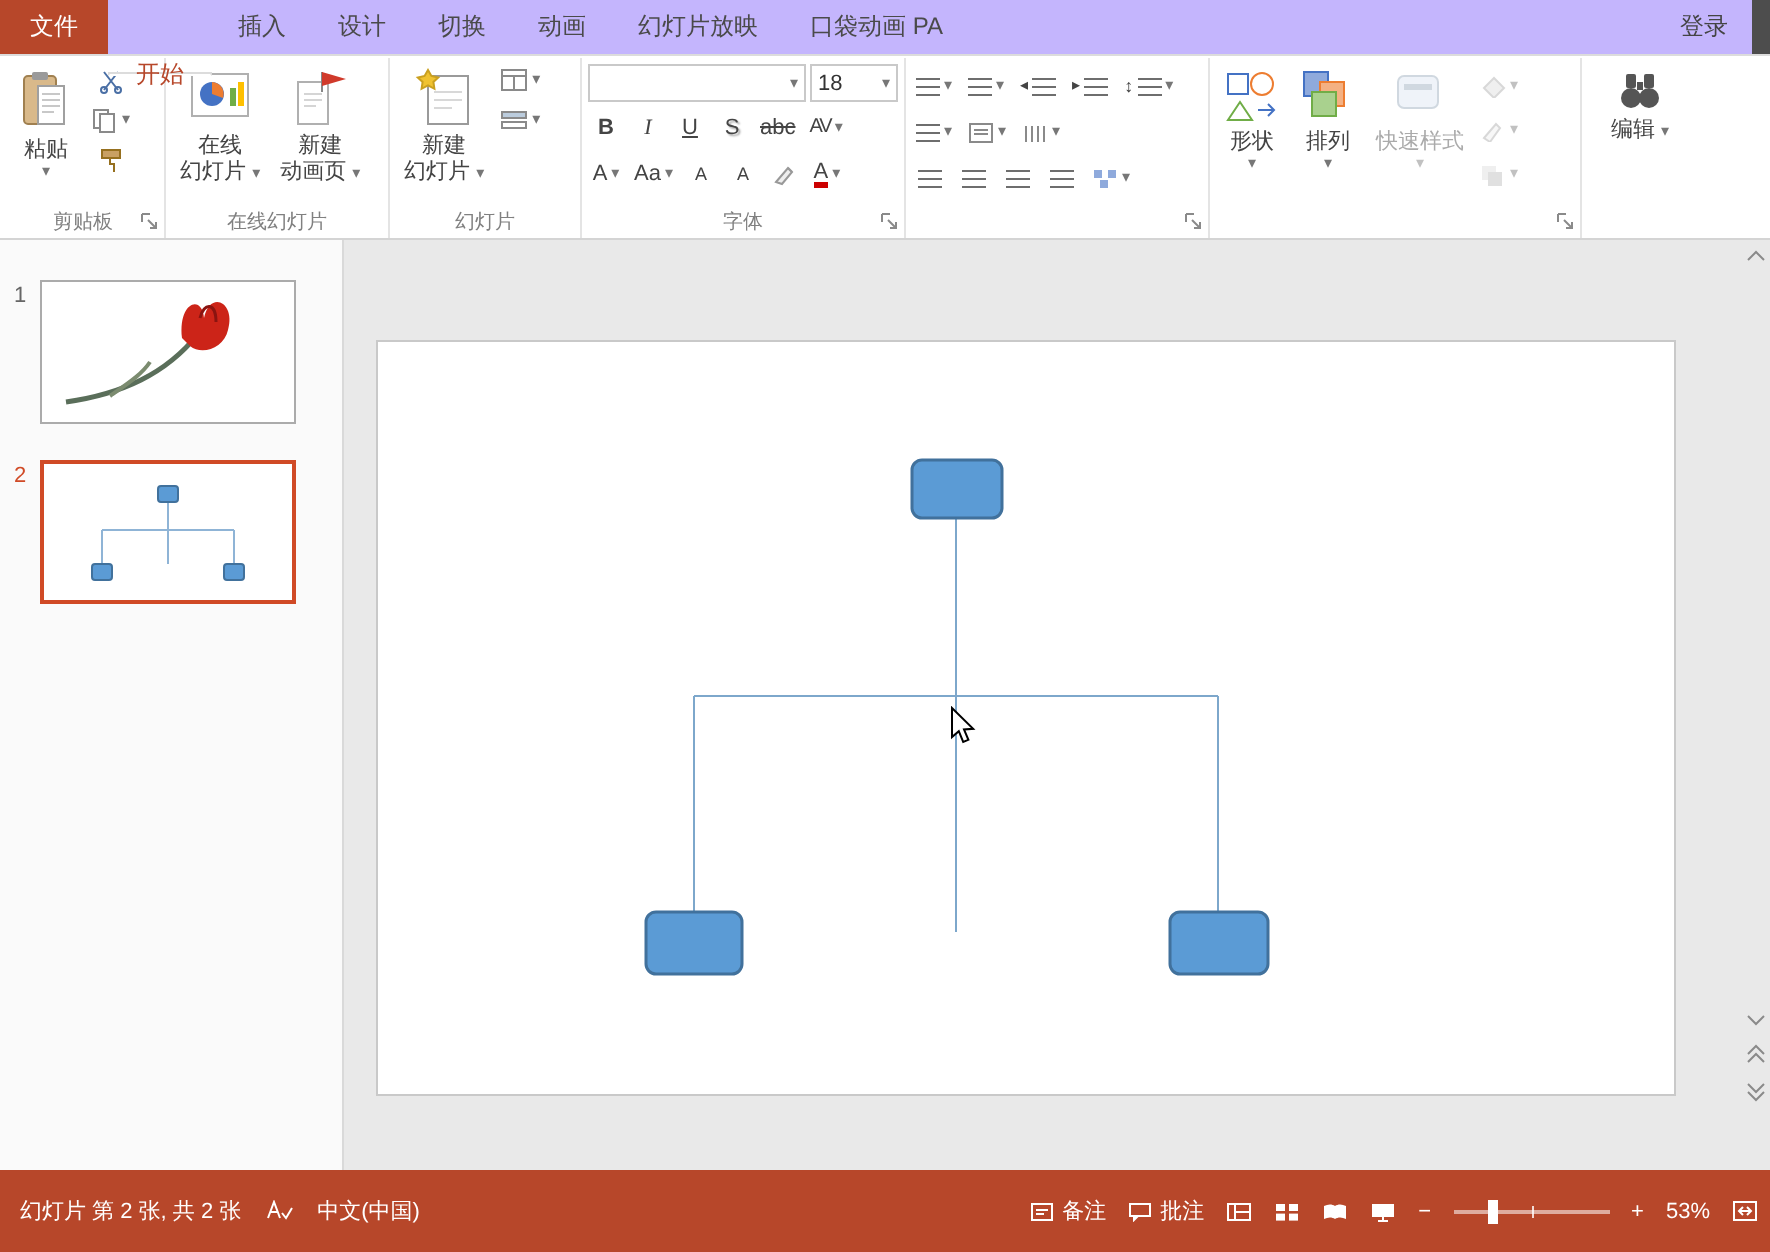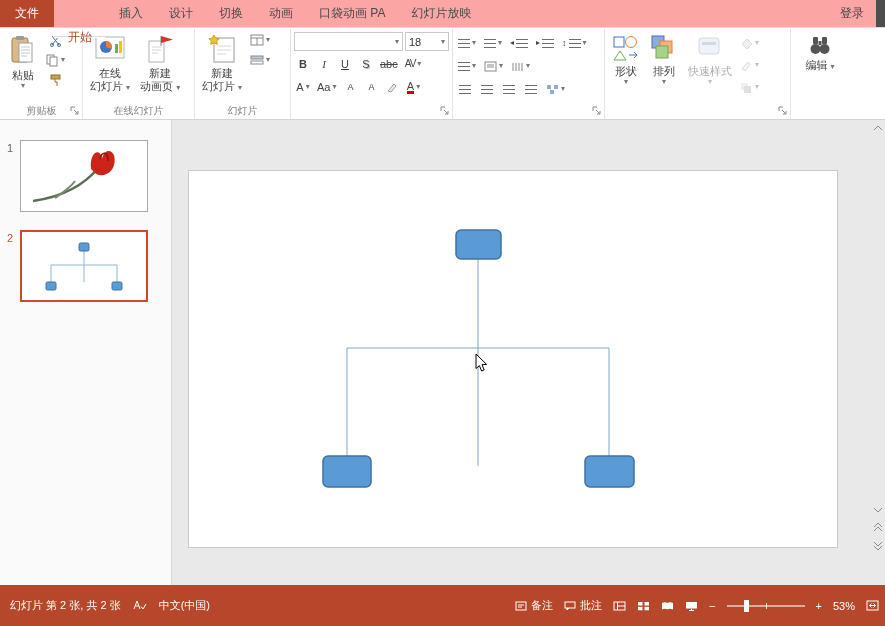--- a/index.html
+++ b/index.html
@@ -1,21 +1,21 @@
 <!DOCTYPE html>
 <html><head>
 <meta charset="utf-8">
 <style>
   * { margin:0; padding:0; box-sizing:border-box; }
   html,body { width:885px; height:626px; overflow:hidden; }
   body { font-family:"Liberation Sans","DejaVu Sans",sans-serif; font-size:12px; color:#444; background:#fff; }
   .app { width:885px; height:626px; display:flex; flex-direction:column; }
 
   
-  .tabbar { height:28px; display:flex; align-items:stretch; background:#fca5a5; border-bottom:1px solid #dcdcdc; position:relative; z-index:6; }
+  .tabbar { height:28px; display:flex; align-items:stretch; background:#c4b5fd; border-bottom:1px solid #dcdcdc; position:relative; z-index:6; }
   .file-tab { background:#B7472A; color:#fff; padding:0 15px; display:flex; align-items:center; }
   .tab { padding:0 13px; display:flex; align-items:center; color:#4a4a4a; white-space:nowrap; }
   .tab.active { color:#B7472A; background:#fff; border:1px solid #dcdcdc; border-bottom:1px solid #fff; margin-bottom:-1px;margin-top:36px; }
   .tb-right { margin-left:auto; display:flex; align-items:stretch; }
   .login { padding:0 12px; display:flex; align-items:center; color:#444; }
   .corner-block { width:9px; background:#4d4d4d; }
 
   
   .ribbon { height:92px; background:#fff; border-bottom:1px solid #d4d4d4; display:flex; align-items:stretch; padding:1px 0 0 1px; }
   .rgroup { display:flex; flex-direction:column; border-right:1px solid #e4e4e4; position:relative; padding:1px 3px 0 3px; }
@@ -64,22 +64,22 @@
 
 <div class="app">
 
   <div class="tabbar">
     <div class="file-tab">文件</div>
     <div class="tab active">开始</div>
     <div class="tab">插入</div>
     <div class="tab">设计</div>
     <div class="tab">切换</div>
     <div class="tab">动画</div>
+    <div class="tab">幻灯片放映</div>
     <div class="tab">口袋动画 PA</div>
-    <div class="tab">幻灯片放映</div>
     <div class="tb-right">
       <div class="login">登录</div>
       <div class="corner-block"></div>
     </div>
   </div>
 
   <div class="ribbon">
 
     <div class="rgroup" style="width:82px">
       <div class="rg-body">
@@ -250,20 +250,23 @@
                 <path d="M2 10 L8 3 l2 2 L5 11 Z" fill="#eee" stroke="#999"></path>
                 <path d="M8 3 l2 2" stroke="#999"></path>
               </svg>
             </div>
           <div class="sbtn">
               <span class="tglyph" style="border-bottom:3px solid #c00;line-height:10px">A</span>
               <span class="caret">▾</span>
             </div>
         </div>
       </div>
+      <div class="rg-label">
+          <span>字体</span>
+        </div>
       <span class="launcher">
           <svg width="10" height="10">
             <path d="M1 1 h4 M1 1 v4 M4 4 l4 4 M8 5 v3 h-3" stroke="#8a8a8a" fill="none"></path>
           </svg>
         </span>
     </div>
 
     <div class="rgroup" style="width:152px">
       <div class="rg-body" style="flex-direction:column;align-items:stretch;gap:3px">
         <div class="srow" style="gap:4px;margin-top:3px">

